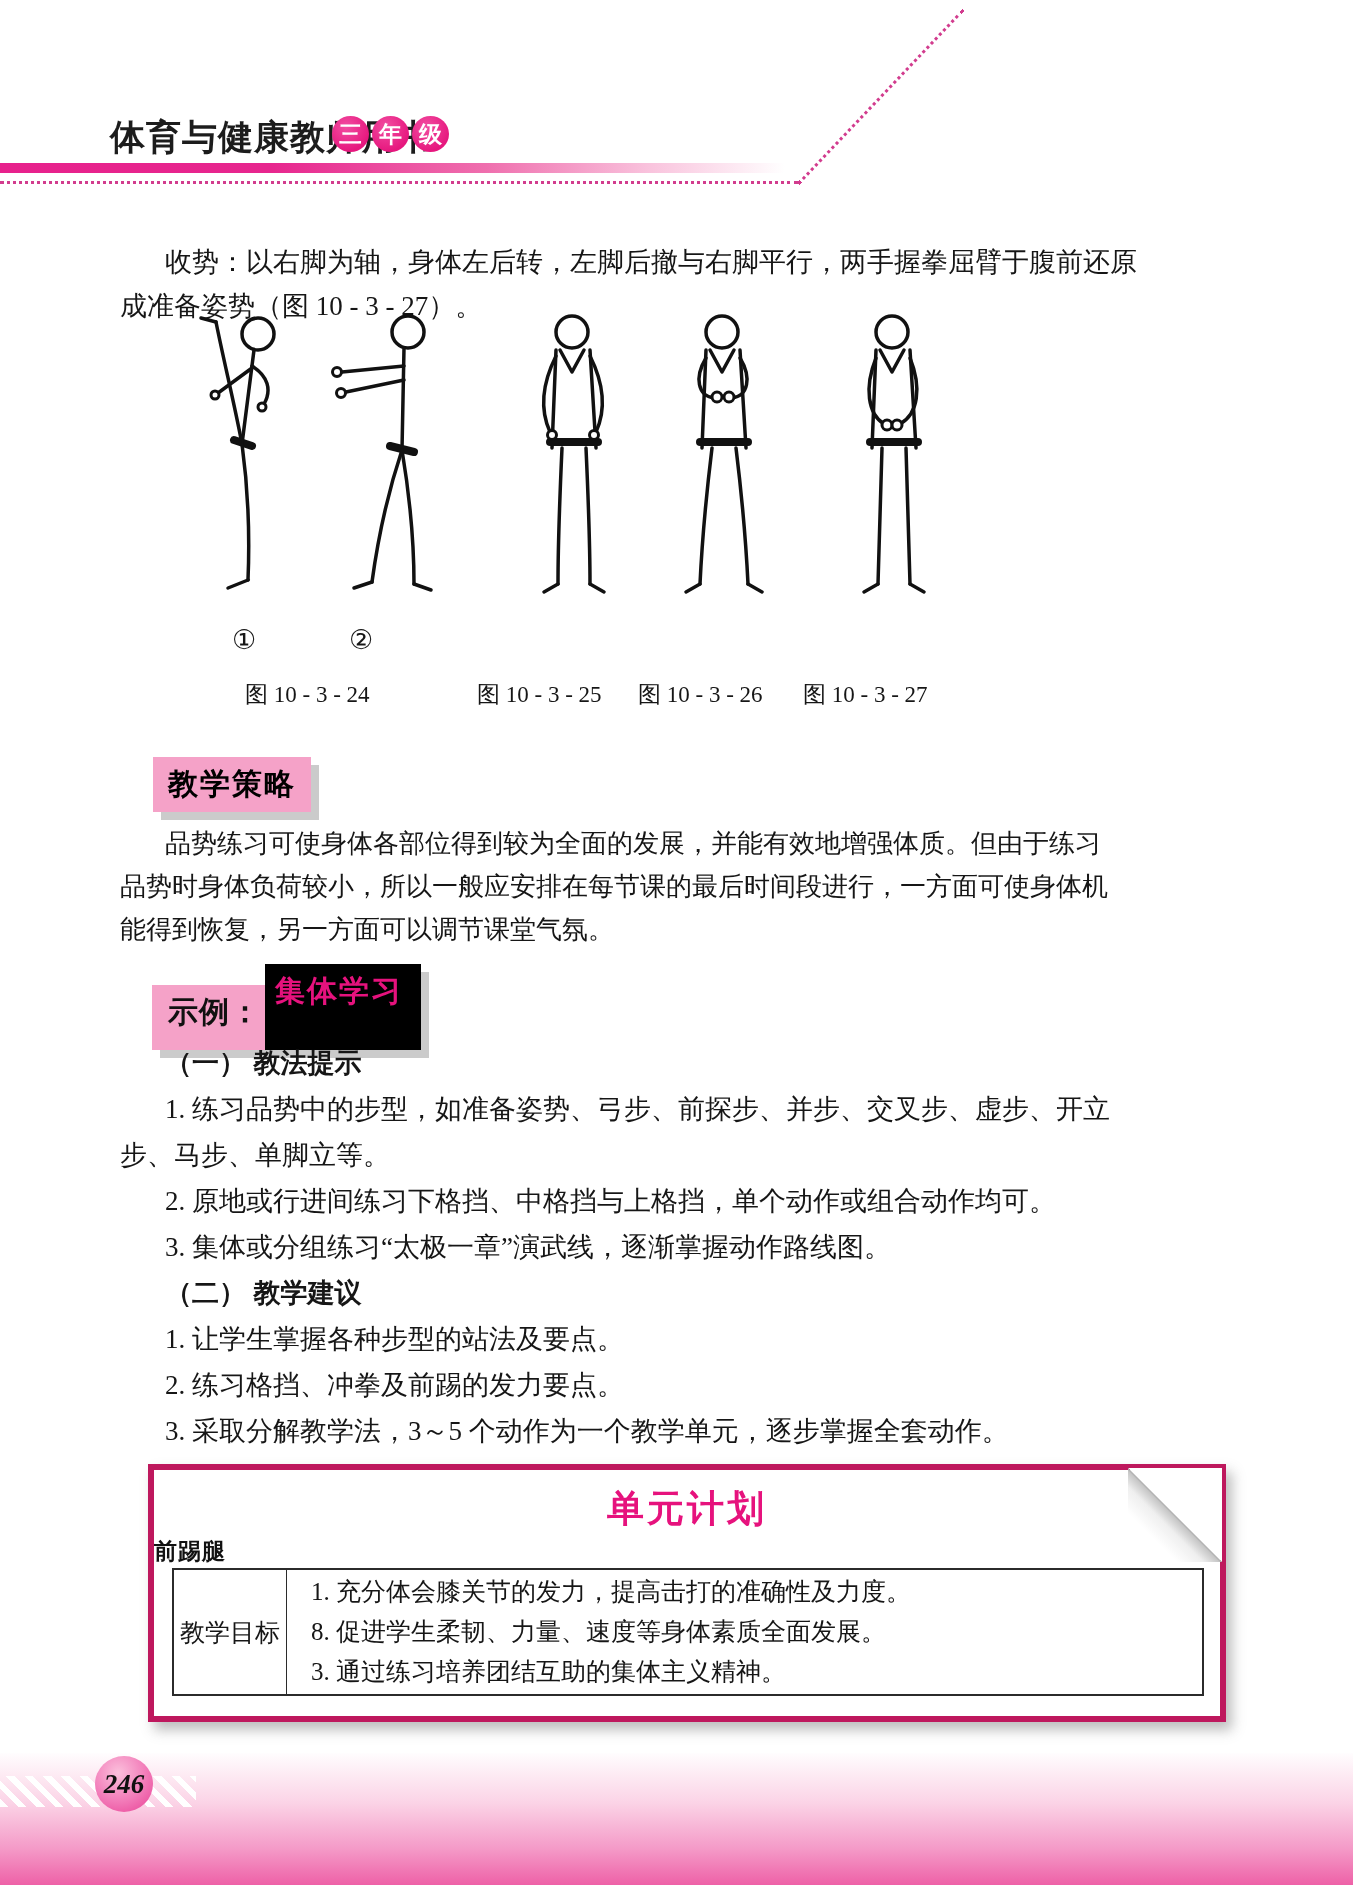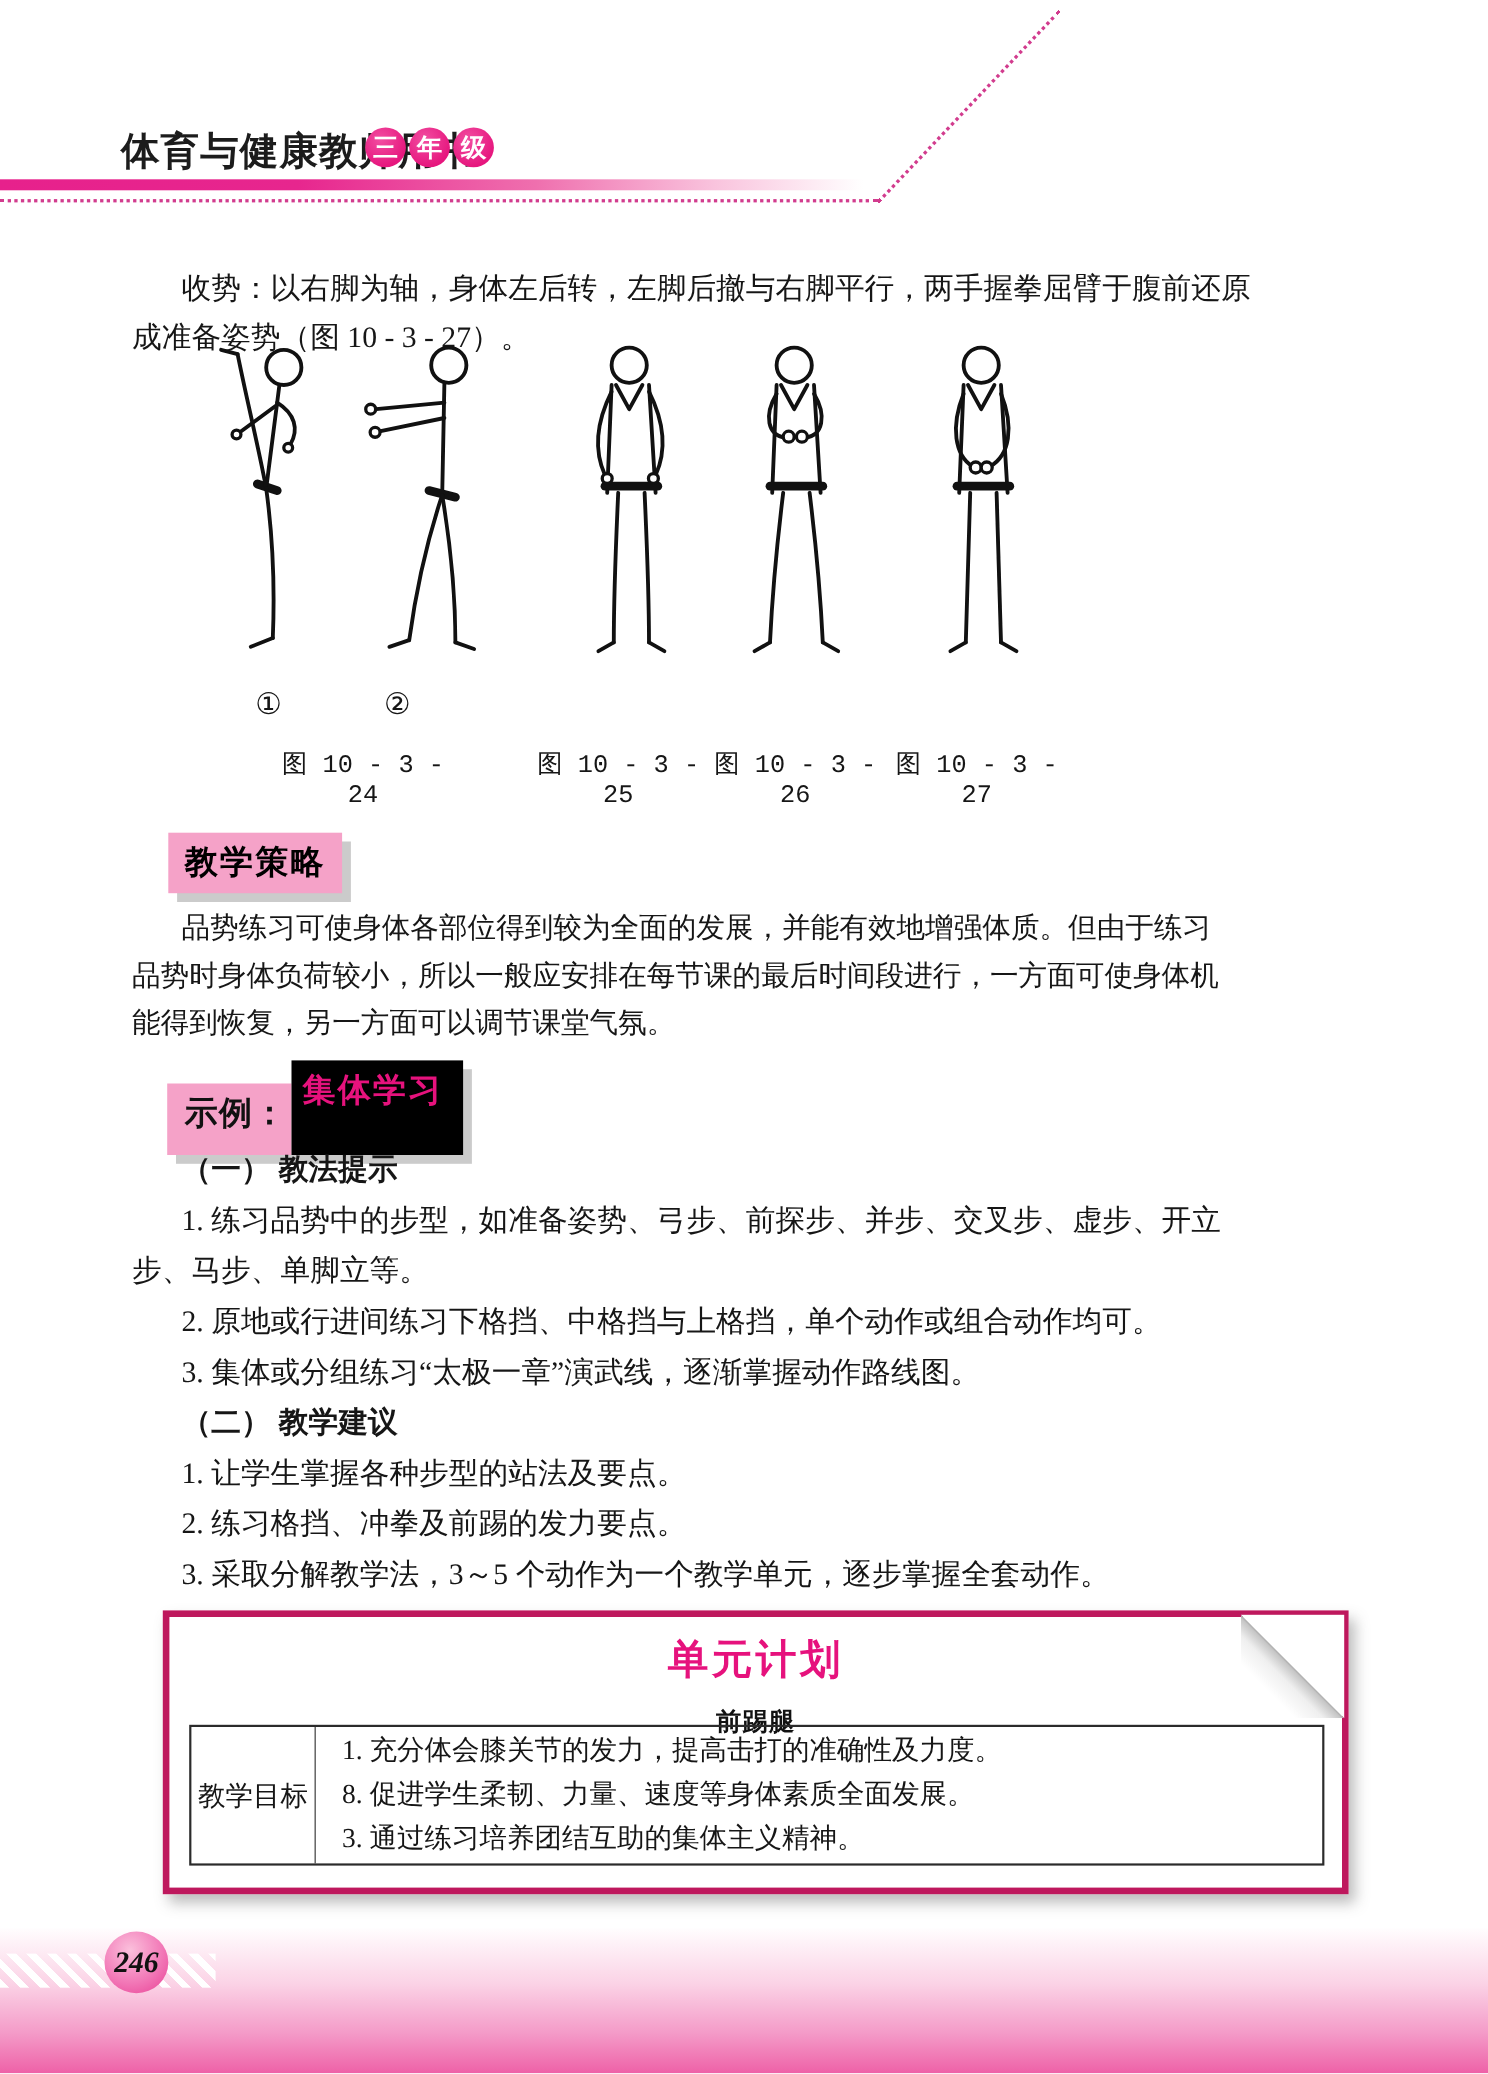--- a/index.html
+++ b/index.html
@@ -38,21 +38,21 @@
   .ind { padding-left:45px; }
 
   
   .fig { position:absolute; top:292px; }
   .fig path, .fig circle, .fig line {
     fill:none; stroke:#111; stroke-width:3.5; stroke-linecap:round; stroke-linejoin:round;
   }
   .fig .belt { stroke-width:8; }
   .fig .fist { fill:#fff; stroke-width:3; }
   .fig-label { position:absolute; top:624px; font-size:27px; }
-  .caption { position:absolute; top:679px; width:170px; text-align:center; font-size:23px;font-family:Liberation Mono, monospace; }
+  .caption { position:absolute; top:679px; width:170px; text-align:left; font-size:23px; }
 
   
   .strategy-box {
     position:absolute; left:153px; top:757px;
     background:#f5a2c8; color:#000000;
     font-family:"Liberation Sans","DejaVu Sans",sans-serif;
     font-weight:bold; font-size:30px; letter-spacing:2px;
     padding:7px 15px; box-shadow:8px 8px 0 #cbcbcb;
   }
   .strategy-text { position:absolute; left:120px; top:822px; width:1118px; font-size:26px; line-height:43px; }
@@ -77,23 +77,23 @@
     position:absolute; left:148px; top:1464px; width:1066px; height:246px;
     background:#fff; border:6px solid #be185d;
     box-shadow:6px 8px 12px rgba(90,90,90,.4);
   }
   .card-title {
     position:absolute; left:0; right:0; top:14px; text-align:center;
     color:#e6127d; font-family:"Liberation Sans","DejaVu Sans",sans-serif;
     font-weight:bold; font-size:37px; letter-spacing:3px;
   }
   .card-subtitle {
-    position:absolute; left:0; right:0; top:66px; text-align:center;
+    position:absolute; left:0; right:0; top:66px; text-align:left;
     color:#111; font-family:"Liberation Sans","DejaVu Sans",sans-serif;
-    font-weight:bold; font-size:23px; letter-spacing:1px;margin-top:14px;
+    font-weight:bold; font-size:23px; letter-spacing:1px;
   }
   .obj-table {
     position:absolute; left:18px; top:98px; width:1032px; height:128px;
     border:2px solid #2b2b2b; display:flex; box-sizing:border-box;
   }
   .obj-table .row-header {
     width:112px; border-right:1px solid #2b2b2b;
     display:flex; align-items:center; justify-content:center;
     font-size:25px;
   }

